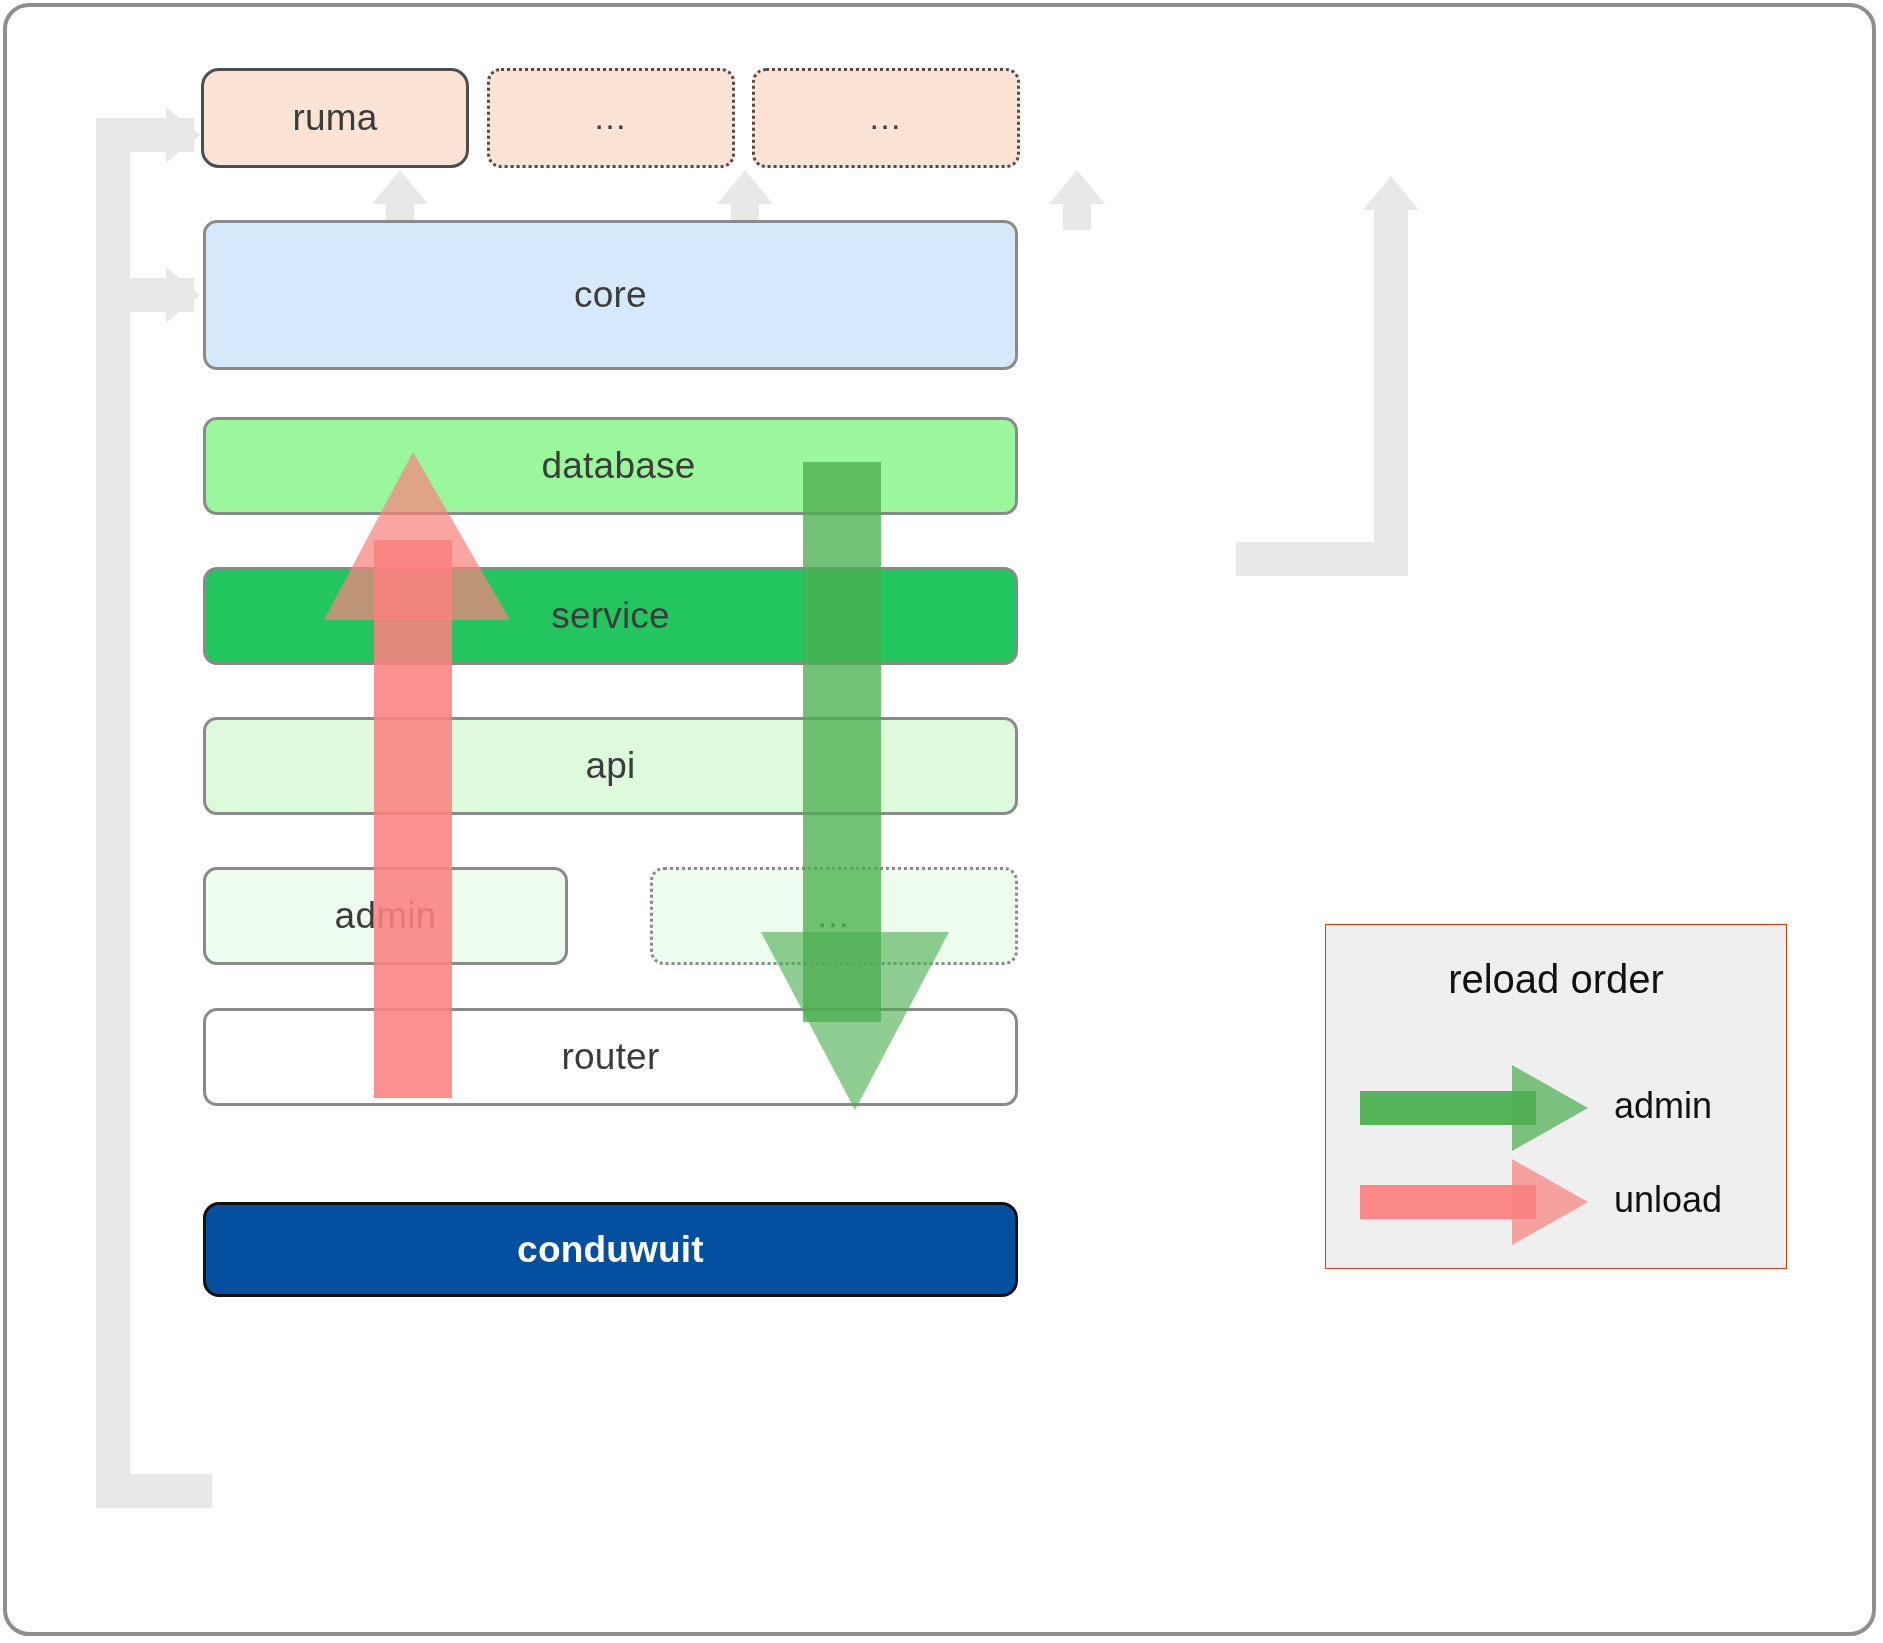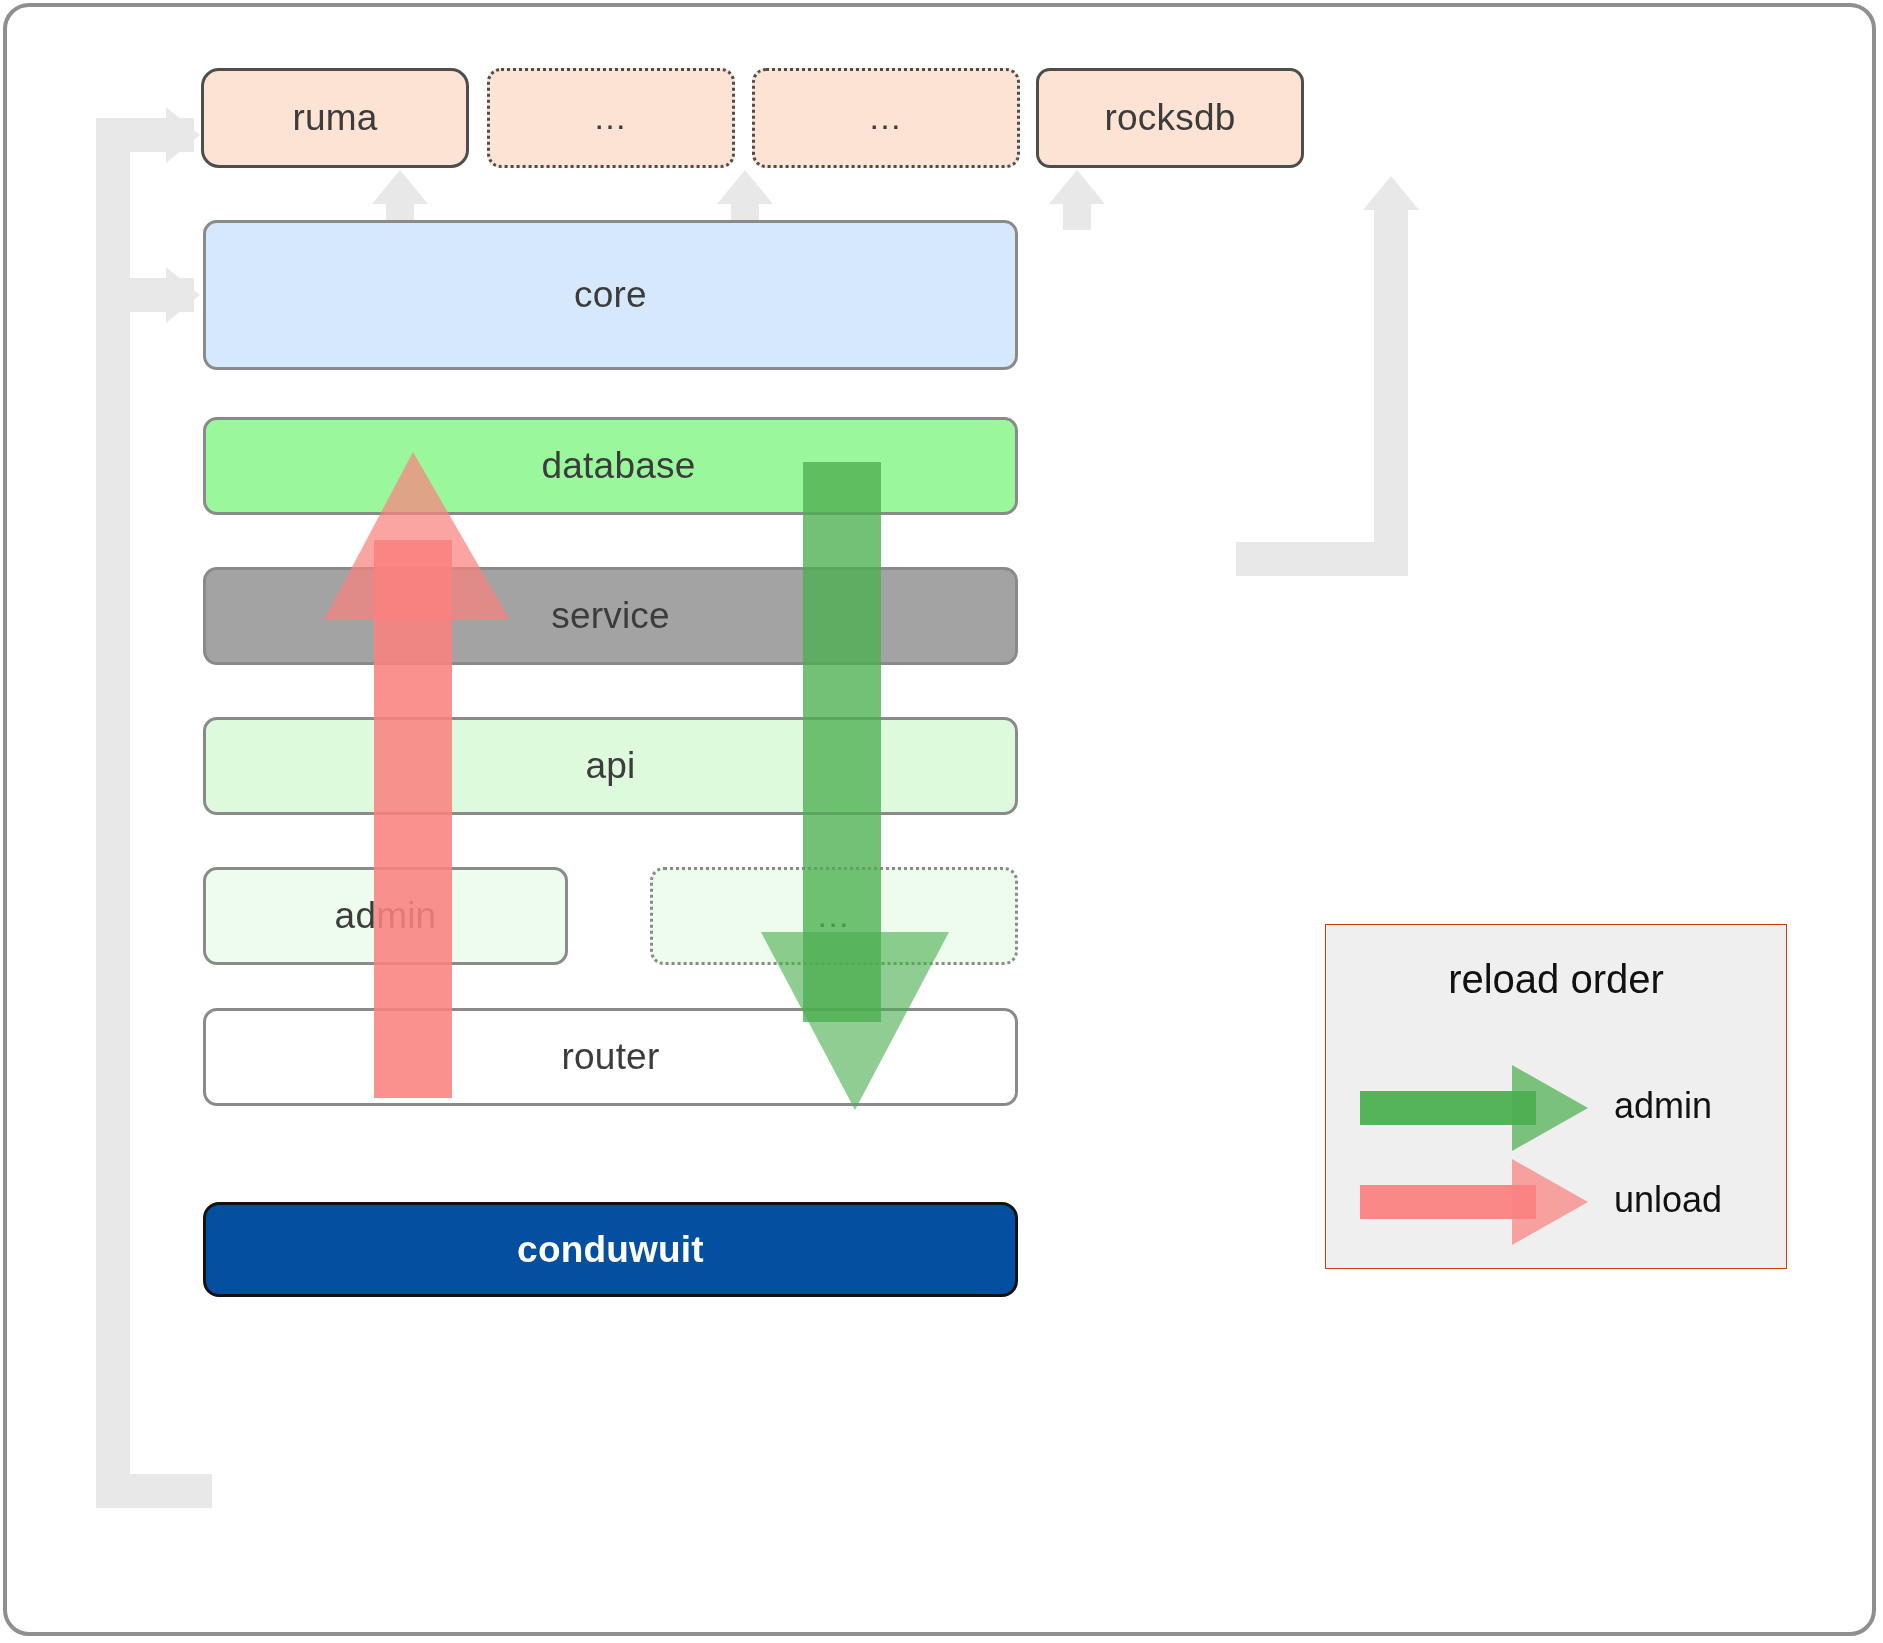--- a/index.html
+++ b/index.html
@@ -39,21 +39,21 @@
   }
   .node.solid  { border: 3px solid #4d4d4d; }
   .node.gray   { border: 3px solid #8a8a8a; }
   .node.dotted { border: 3px dotted #4d4d4d; }
   .node.dotted-gray { border: 3px dotted #8a8a8a; }
   .node .dots { font-size: 34px; letter-spacing: 2px; line-height: 0.4; }
 
   .deps-color  { background: #fce3d3; }
   .core-color  { background: #d6e8fb; }
   .db-color    { background: #9bf79b; }
-  .svc-color   { background: #a3a3a3; }
+  .svc-color   { background: #22c55e; }
   .api-color   { background: #ddfadd; }
   .adm-color   { background: #edfced; }
   .rtr-color   { background: #ffffff; }
   .main-color  { background: #044f9f; color: #ffffff; font-weight: bold; }
 
   
   .gray-line { position: absolute; background: #e8e8e8; }
   .gray-head-right {
     position: absolute;
     width: 0; height: 0;
@@ -128,23 +128,20 @@
   </div>
 
   <div class="node dotted deps-color" style="left:487px; top:68px; width:248px; height:100px;">
     <span class="dots">…</span>
   </div>
 
   <div class="node dotted deps-color" style="left:752px; top:68px; width:268px; height:100px;">
     <span class="dots">…</span>
   </div>
 
-  <div class="node solid deps-color" style="left:1036px; top:68px; width:268px; height:100px;">
-    <span>rocksdb</span>
-  </div>
 
   <div class="node gray core-color" style="left:203px; top:220px; width:815px; height:150px;">
     <span>core</span>
   </div>
 
   <div class="node gray db-color" style="left:203px; top:417px; width:815px; height:98px;padding-left:16px;">
     <span>database</span>
   </div>
 
   <div class="node gray svc-color" style="left:203px; top:567px; width:815px; height:98px;">

